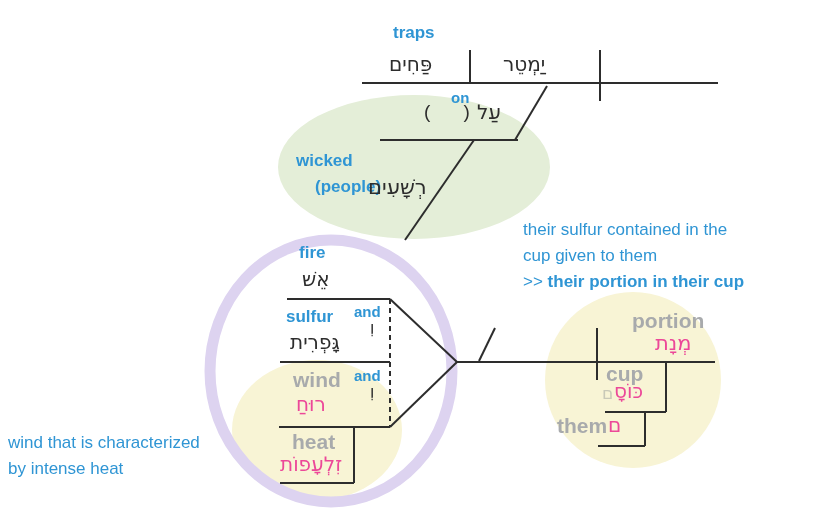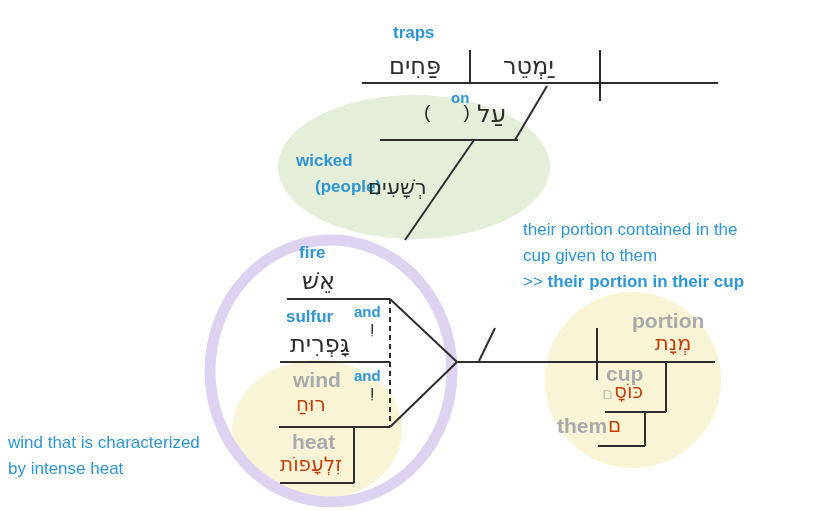--- a/index.html
+++ b/index.html
@@ -6,22 +6,22 @@
   #stage{
     position:relative;width:825px;height:511px;background:#ffffff;overflow:hidden;
     font-family:"Liberation Sans",sans-serif;
   }
   #lines{position:absolute;left:0;top:0;width:825px;height:511px;}
   .abs{position:absolute;white-space:nowrap;}
   .gloss-blue{color:#2f95d4;font-weight:bold;font-size:17px;}
   .gloss-blue-sm{color:#2f95d4;font-weight:bold;font-size:15px;}
   .gloss-gray{color:#a8aaac;font-weight:bold;font-size:21px;}
   .heb{font-family:"DejaVu Sans",sans-serif;direction:rtl;unicode-bidi:isolate;}
-  .heb-ink{color:#2d2d2d;font-size:24px;}
-  .heb-olive{color:#c2410c;font-size:20px;}
+  .heb-ink{color:#2d2d2d;font-size:20px;}
+  .heb-olive{color:#ec4899;font-size:20px;}
   .heb-vav{color:#2d2d2d;font-size:16px;}
   .heb-ph{color:#c9c9b8;font-size:17px;}
   .note{color:#2f95d4;font-size:17px;}
   .note b{font-weight:bold;}
   .parens{color:#2d2d2d;font-size:19px;letter-spacing:14px;}
 </style>
 </head>
 <body>
 
 <div id="stage">
@@ -95,20 +95,20 @@
   <div class="abs gloss-gray" style="left:632px;top:309px;">portion</div>
   <div class="abs heb heb-olive" style="left:655px;top:331px;font-size:21px;">מְנָת</div>
 
   <div class="abs gloss-gray" style="left:606px;top:362px;">cup</div>
   <div class="abs heb heb-ph" style="left:602px;top:383px;">ם</div>
   <div class="abs heb heb-olive" style="left:614px;top:379px;">כּוֹסָ</div>
 
   <div class="abs gloss-gray" style="left:557px;top:414px;">them</div>
   <div class="abs heb heb-olive" style="left:608px;top:413px;">ם</div>
 
-  <div class="abs note" style="left:523px;top:220px;">their portion contained in the</div>
+  <div class="abs note" style="left:523px;top:220px;">their sulfur contained in the</div>
   <div class="abs note" style="left:523px;top:246px;">cup given to them</div>
   <div class="abs note" style="left:523px;top:272px;"><span>&gt;&gt;</span>&nbsp;<b>their portion in their cup</b></div>
 
   <div class="abs note" style="left:8px;top:433px;">wind that is characterized</div>
   <div class="abs note" style="left:8px;top:459px;">by intense heat</div>
 
 </div>
 
 </body></html>

